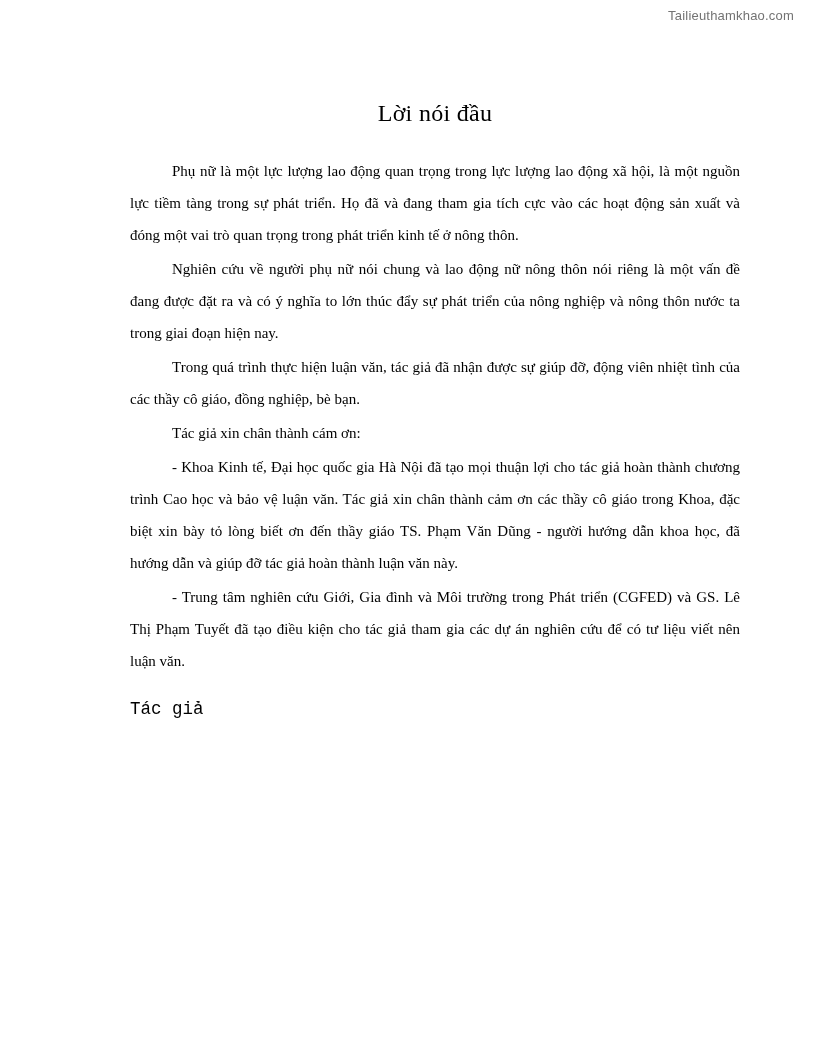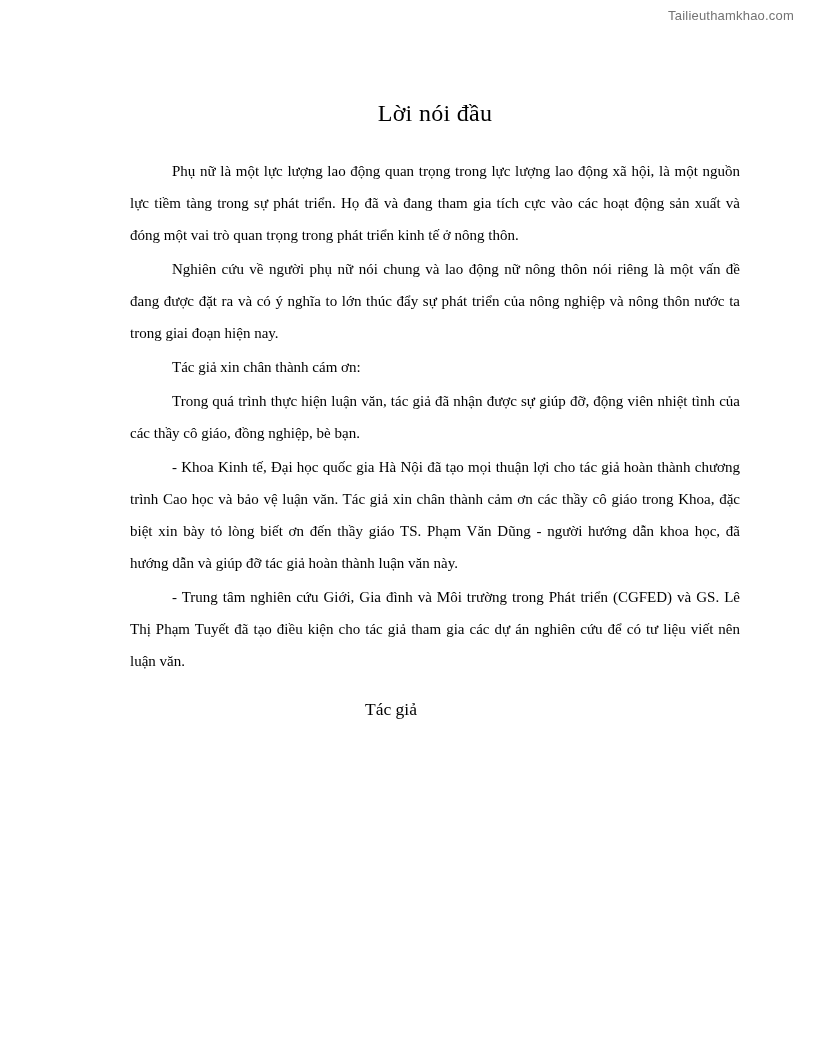--- a/index.html
+++ b/index.html
@@ -46,40 +46,41 @@
   p.para {
     margin: 0 0 2px 0;
     text-align: justify;
     text-justify: inter-word;
     font-size: 15px;
     line-height: 32px;
     text-indent: 42px;
   }
   .signature {
     margin-top: 16px;
-    text-align: center;
+    text-align: left;
     padding-right: 88px;
     font-size: 17.5px;
     line-height: 32px;
+    font-family: Liberation Mono, monospace;
   }
 </style>
 </head>
 <body>
 
 <div class="page">
 
   <div class="watermark">Tailieuthamkhao.com</div>
 
   <div class="content">
 
     <h1 class="doc-title">Lời nói đầu</h1>
 
     <p class="para">Phụ nữ là một lực lượng lao động quan trọng trong lực lượng lao động xã hội, là một nguồn lực tiềm tàng trong sự phát triển. Họ đã và đang tham gia tích cực vào các hoạt động sản xuất và đóng một vai trò quan trọng trong phát triển kinh tế ở nông thôn.</p>
     <p class="para">Nghiên cứu về người phụ nữ nói chung và lao động nữ nông thôn nói riêng là một vấn đề đang được đặt ra và có ý nghĩa to lớn thúc đẩy sự phát triển của nông nghiệp và nông thôn nước ta trong giai đoạn hiện nay.</p>
+    <p class="para">Trong quá trình thực hiện luận văn, tác giả đã nhận được sự giúp đỡ, động viên nhiệt tình của các thầy cô giáo, đồng nghiệp, bè bạn.</p>
     <p class="para">Tác giả xin chân thành cám ơn:</p>
-    <p class="para">Trong quá trình thực hiện luận văn, tác giả đã nhận được sự giúp đỡ, động viên nhiệt tình của các thầy cô giáo, đồng nghiệp, bè bạn.</p>
     <p class="para">- Khoa Kinh tế, Đại học quốc gia Hà Nội đã tạo mọi thuận lợi cho tác giả hoàn thành chương trình Cao học và bảo vệ luận văn. Tác giả xin chân thành cảm ơn các thầy cô giáo trong Khoa, đặc biệt xin bày tỏ lòng biết ơn đến thầy giáo TS. Phạm Văn Dũng - người hướng dẫn khoa học, đã hướng dẫn và giúp đỡ tác giả hoàn thành luận văn này.</p>
     <p class="para">- Trung tâm nghiên cứu Giới, Gia đình và Môi trường trong Phát triển (CGFED) và GS. Lê Thị Phạm Tuyết đã tạo điều kiện cho tác giả tham gia các dự án nghiên cứu để có tư liệu viết nên luận văn.</p>
 
     <div class="signature">Tác giả</div>
 
   </div>
 </div>
 
 </body></html>

